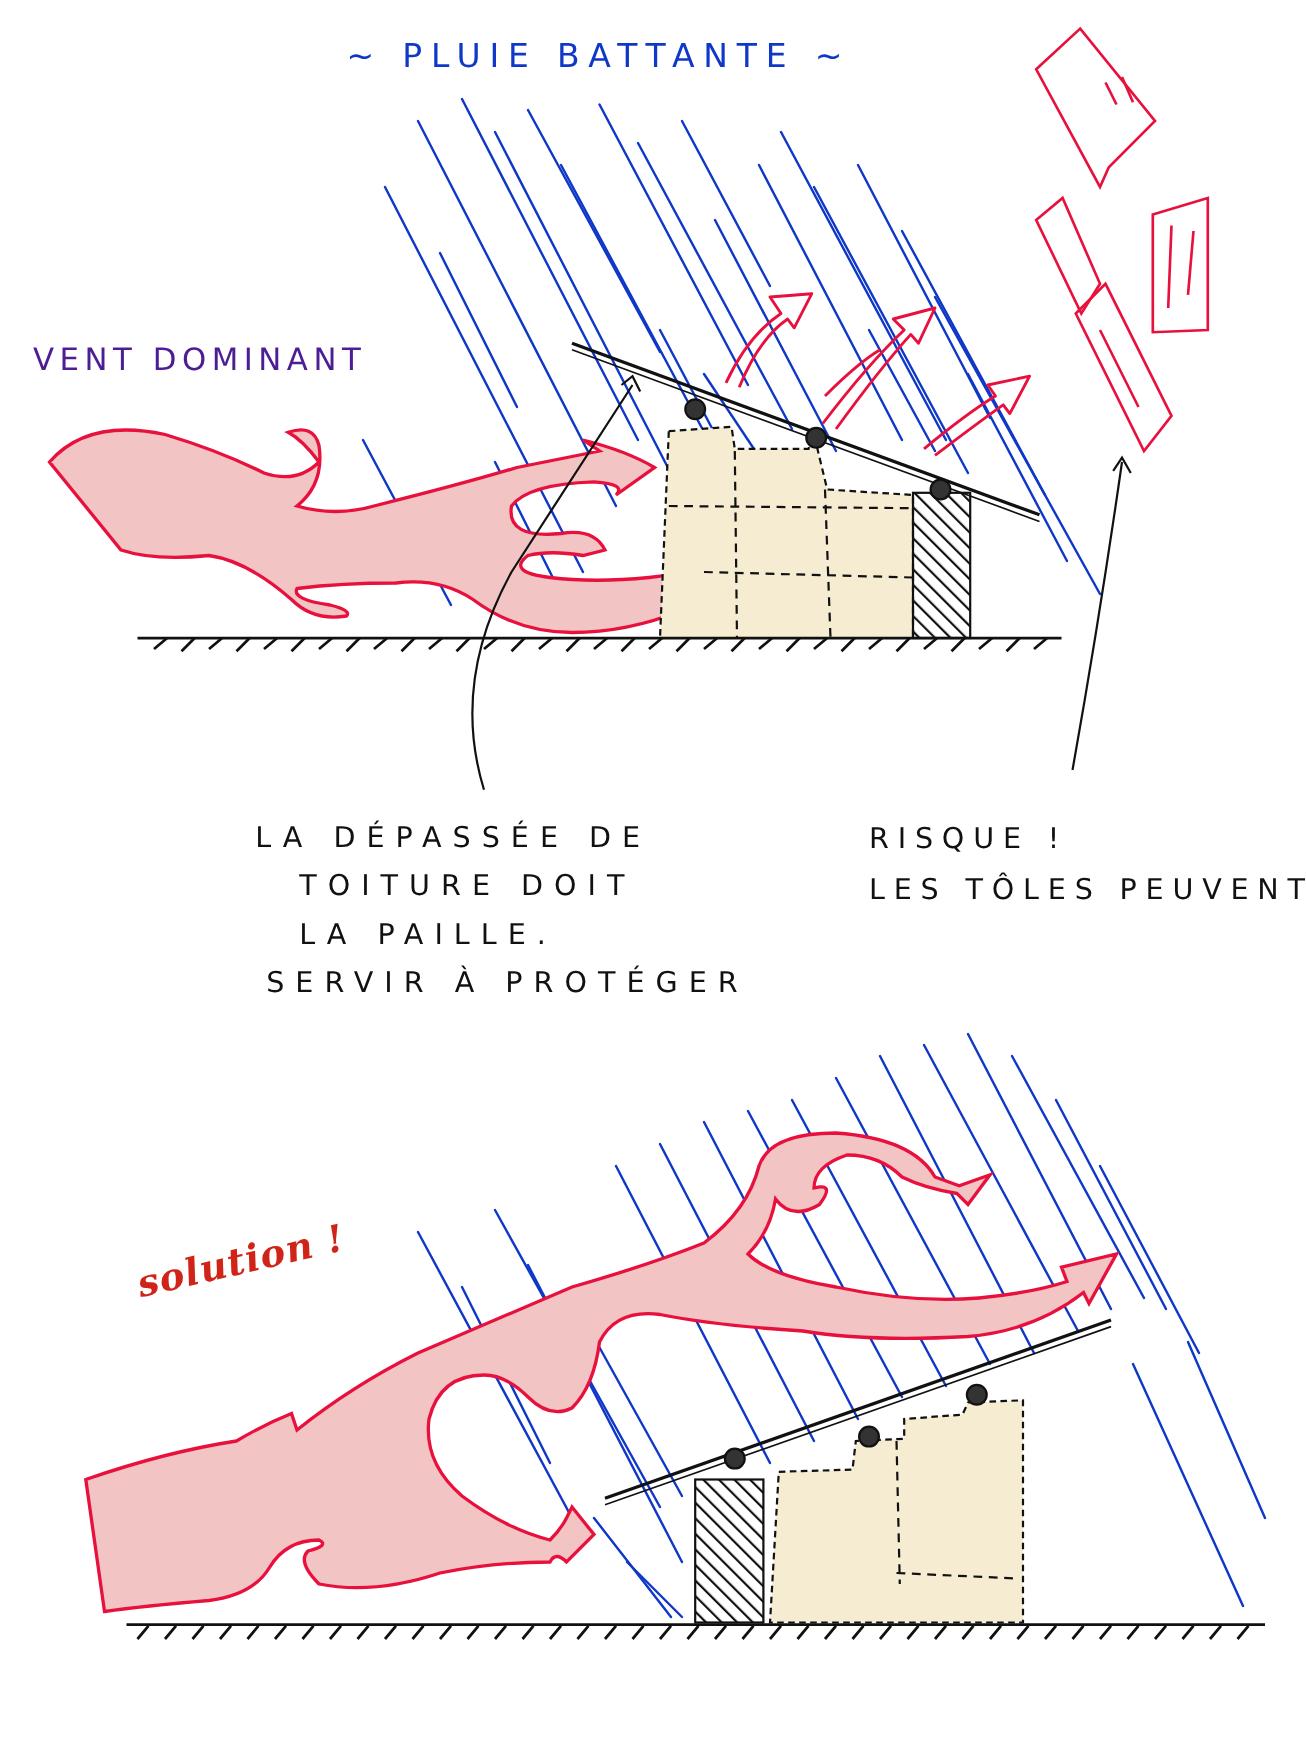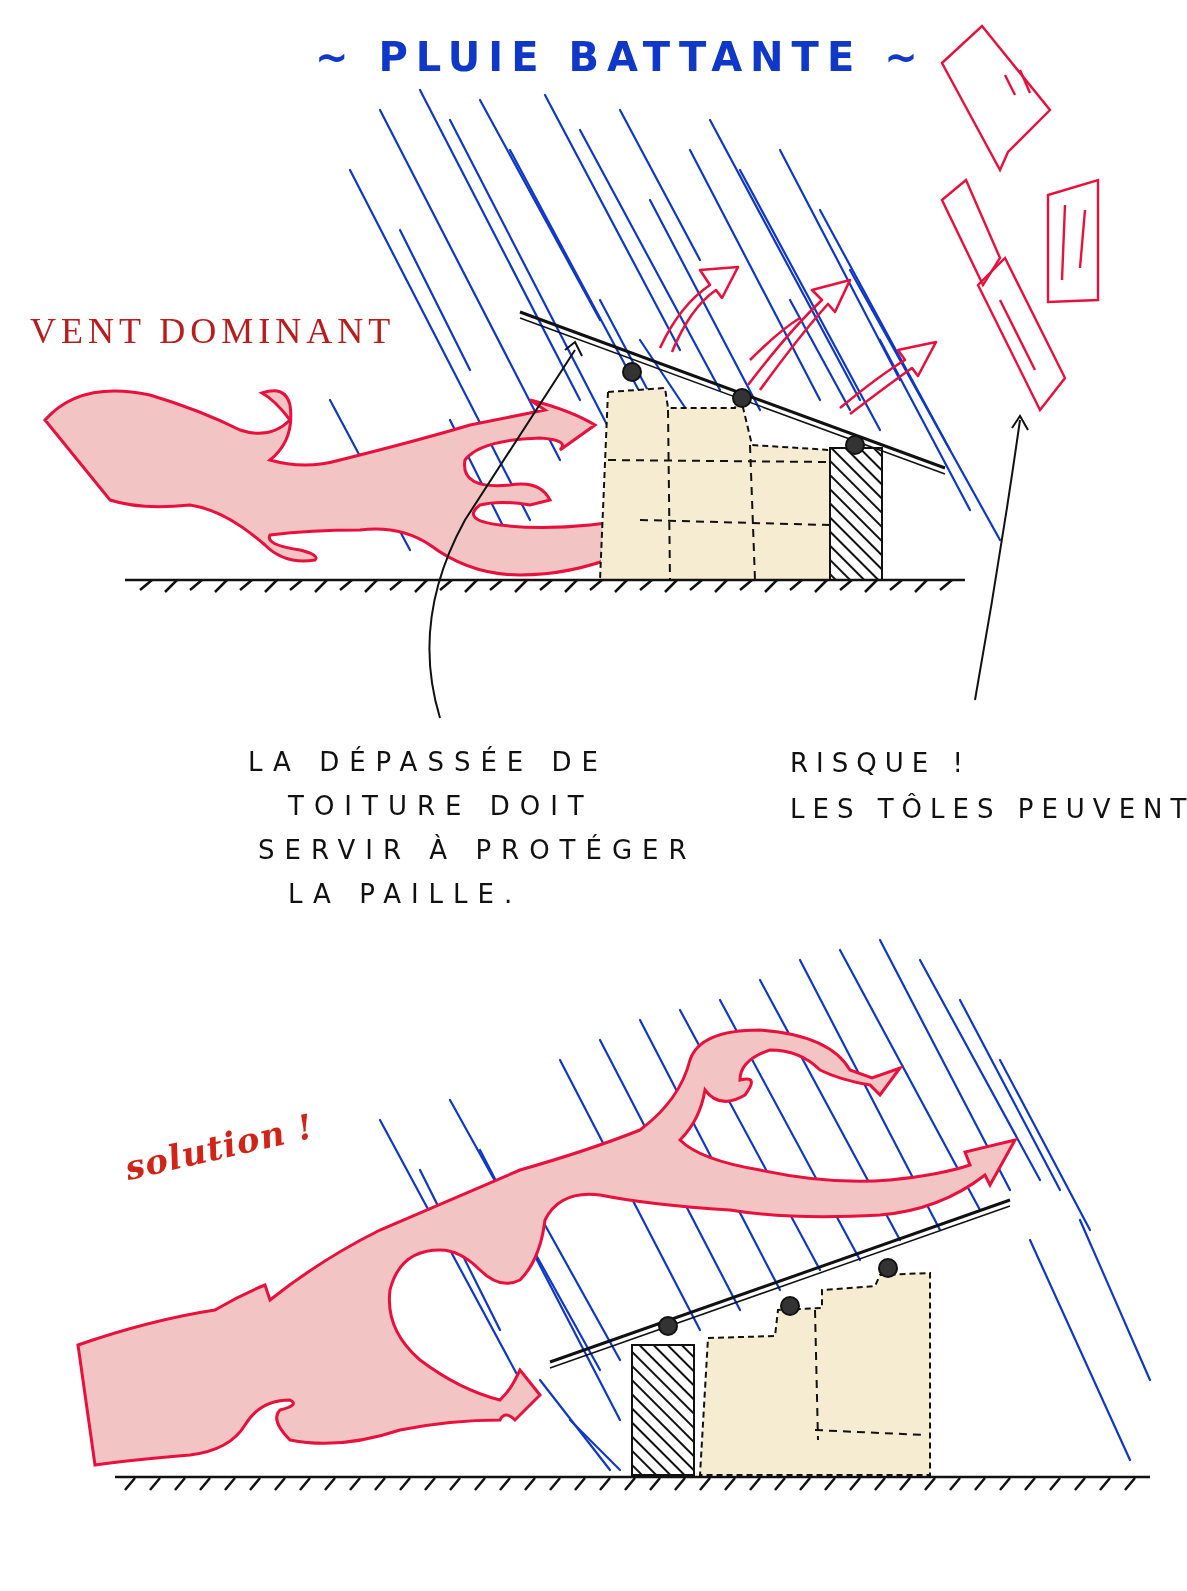--- a/index.html
+++ b/index.html
@@ -1,21 +1,21 @@
 <!DOCTYPE html>
 <html><head>
 <meta charset="utf-8">
 <style>
   html, body { margin: 0; padding: 0; background: #ffffff; }
   body { width: 1187px; height: 1591px; position: relative; overflow: hidden; font-family: "DejaVu Sans", sans-serif; }
   svg.canvas { position: absolute; left: 0; top: 0; }
   .label { position: absolute; white-space: nowrap; letter-spacing: 6px; }
-  .title-rain { left: 315px; top: 34px; font-size: 40px; color: #1038c8; letter-spacing: 8px; font-family: "DejaVu Sans", sans-serif; font-weight: bold; }
-  .vent { left: 30px; top: 310px; font-size: 36px; color: #b91c1c; letter-spacing: 5px; font-family: Liberation Serif, serif; }
-  .note-left { left: 232px; top: 740px; font-size: 26px; color: #111; line-height: 44px; letter-spacing: 10px; font-family: "DejaVu Sans", sans-serif; margin-left: 16px; }
+  .title-rain { left: 315px; top: 34px; font-size: 30px; color: #1038c8; letter-spacing: 8px; font-family: "DejaVu Sans", sans-serif; }
+  .vent { left: 30px; top: 310px; font-size: 28px; color: #4c1d95; letter-spacing: 5px; }
+  .note-left { left: 232px; top: 740px; font-size: 26px; color: #111; line-height: 44px; letter-spacing: 10px; font-family: "DejaVu Sans", sans-serif; }
   .note-left .l { display: block; }
   .note-left .l2 { padding-left: 40px; }
   .note-left .l3 { padding-left: 10px; }
   .note-left .l4 { padding-left: 40px; }
   .note-right { left: 790px; top: 740px; font-size: 26px; color: #111; line-height: 46px; letter-spacing: 8px; text-align: left; width: 380px; }
   .note-right .l { display: block; }
   .solution { left: 130px; top: 1148px; font-size: 34px; color: #d02418; font-weight: bold; font-style: italic; font-family: "DejaVu Serif", serif; transform: rotate(-13deg); transform-origin: left bottom; letter-spacing: 1px; }
 </style>
 </head>
 <body>
@@ -157,22 +157,22 @@
     </g>
   </g>
 </svg>
 
 <div class="label title-rain">~ PLUIE BATTANTE ~</div>
 <div class="label vent">VENT DOMINANT</div>
 
 <div class="label note-left">
   <span class="l l1">LA DÉPASSÉE DE</span>
   <span class="l l2">TOITURE DOIT</span>
+  <span class="l l4">LA PAILLE.</span>
   <span class="l l3">SERVIR À PROTÉGER</span>
-  <span class="l l4">LA PAILLE.</span>
 </div>
 
 <div class="label note-right">
   <span class="l">RISQUE !</span>
   <span class="l">LES TÔLES PEUVENT</span>
 </div>
 
 <div class="label solution">solution !</div>
 
 </body></html>

